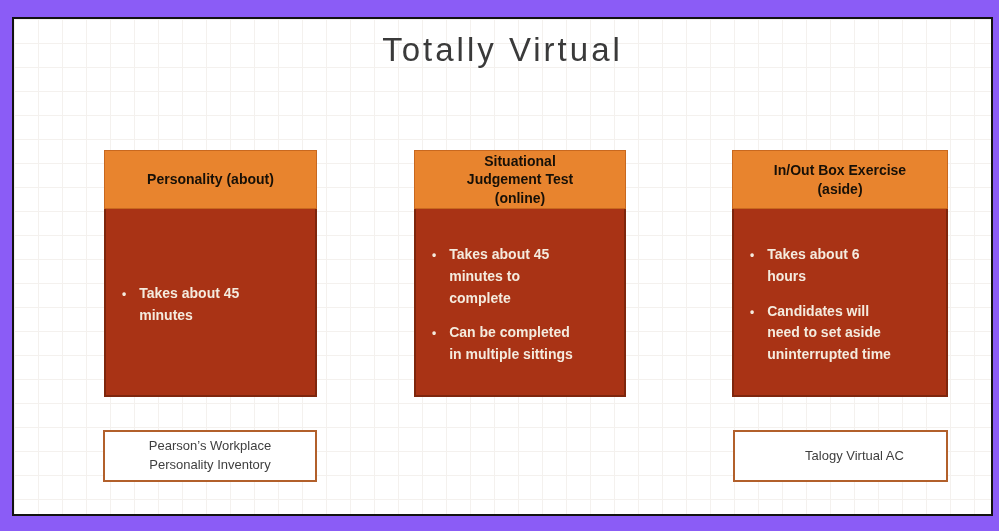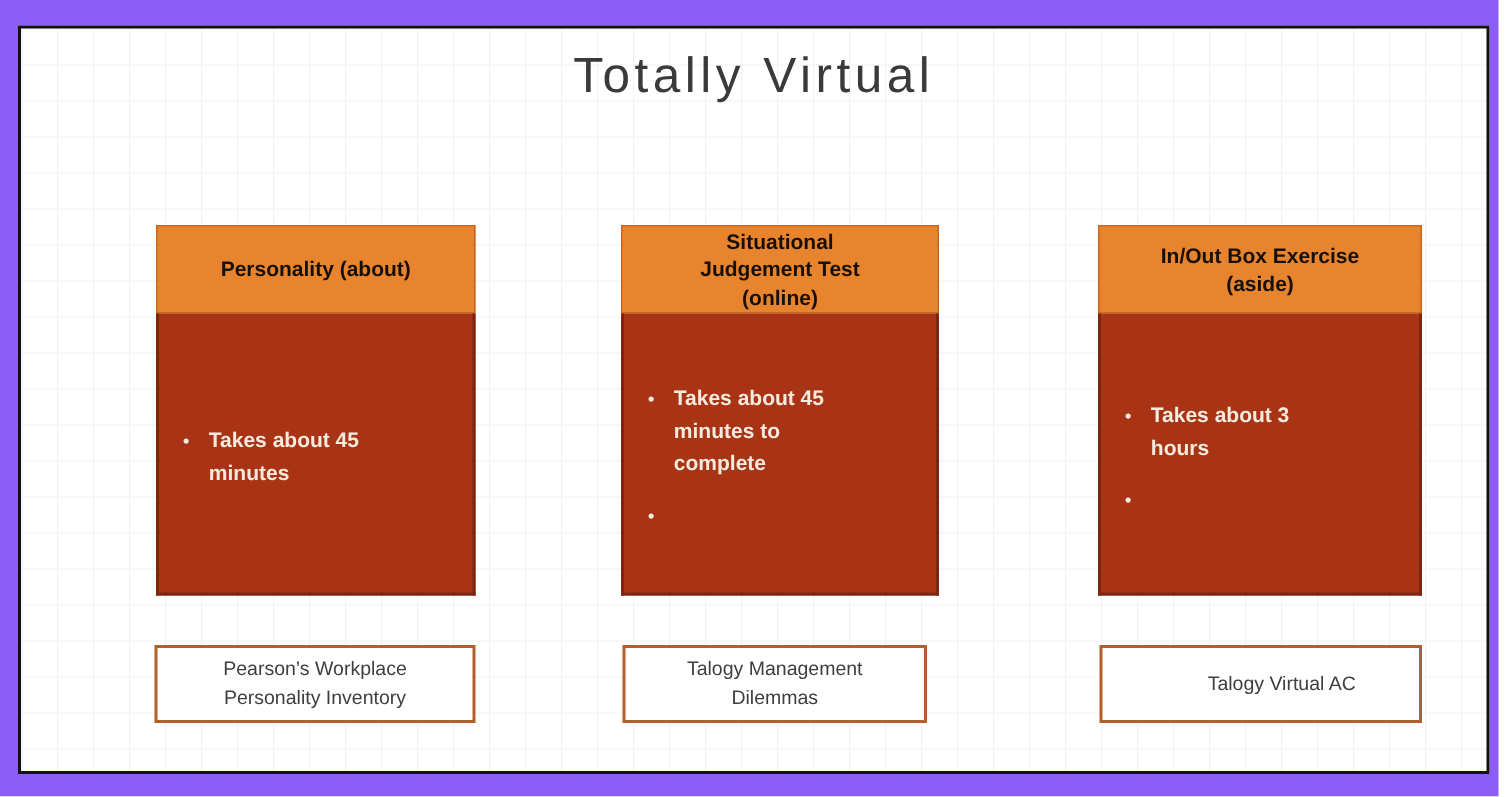--- a/index.html
+++ b/index.html
@@ -134,45 +134,46 @@
 (online)</div>
       <div class="stack-body">
         <div class="bullet-item">
           <span class="bullet-dot">•</span>
           <span>Takes about 45
 minutes to
 complete</span>
         </div>
         <div class="bullet-item">
           <span class="bullet-dot">•</span>
+          <span>Can be completed
+in multiple sittings</span>
         </div>
       </div>
     </div>
 
     <div class="stack c3">
       <div class="stack-header">In/Out Box Exercise
 (aside)</div>
       <div class="stack-body">
         <div class="bullet-item">
           <span class="bullet-dot">•</span>
-          <span>Takes about 3
+          <span>Takes about 6
 hours</span>
         </div>
         <div class="bullet-item">
           <span class="bullet-dot">•</span>
+          <span>Candidates will
+need to set aside
+uninterrupted time</span>
         </div>
       </div>
     </div>
 
     <div class="label-box f1">
       <span>Pearson’s Workplace
 Personality Inventory</span>
-    </div>
-    <div class="label-box f2">
-      <span>Talogy Management
-Dilemmas</span>
     </div>
     <div class="label-box f3">
       <span>Talogy Virtual AC</span>
     </div>
 
   </div>
 </div>
 
 </body></html>

